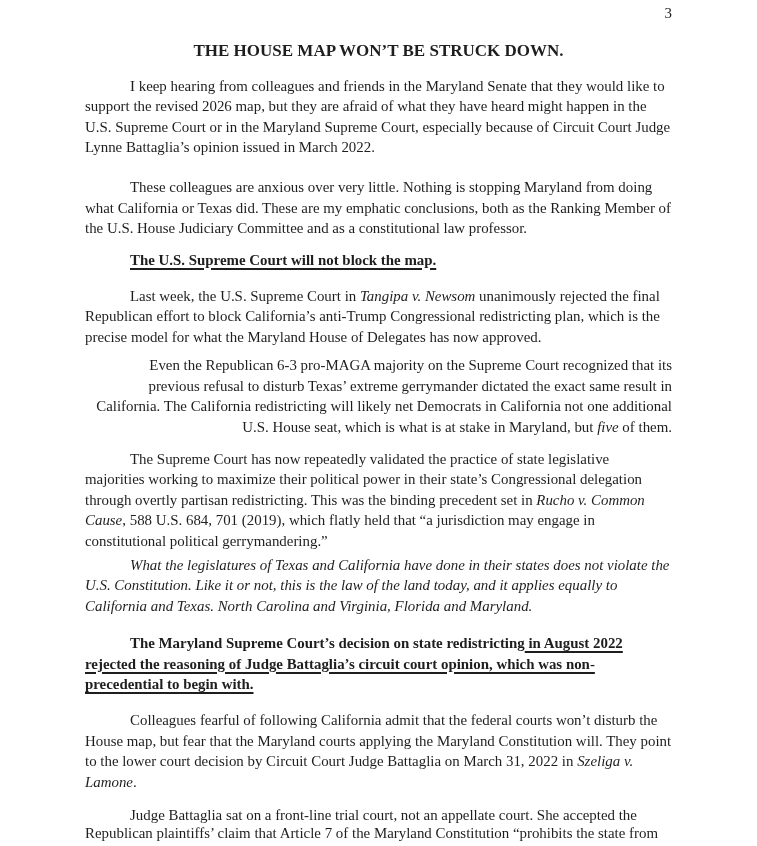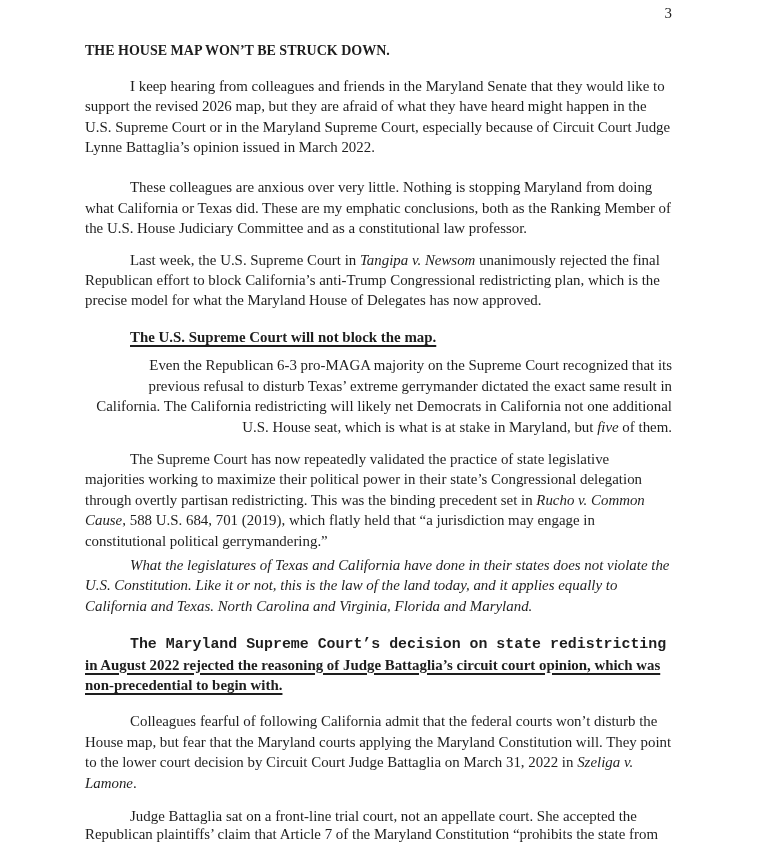--- a/index.html
+++ b/index.html
@@ -17,24 +17,24 @@
     color: #1e1e1e;
     font-family: "Liberation Serif", "DejaVu Serif", serif;
     font-size: 14.9px;
     line-height: 20.4px;
     overflow: hidden;
   }
   .page-number {
     text-align: right;
   }
   .doc-title {
-    font-size: 14px;
+    font-size: 17px;
     line-height: 20.4px;
     font-weight: 700;
-    text-align: left;
+    text-align: center;
     margin: 18px 0 0 0;
   }
   .doc-body p {
     margin: 0;
     padding: 0;
     text-indent: 45px;
     text-align: left;
   }
   
   .doc-body p:nth-child(1)  { margin-top: 14px; }
@@ -43,39 +43,39 @@
   .doc-body p:nth-child(4)  { margin-top: 16px; }
   .doc-body p:nth-child(5)  { margin-top: 8px; text-align: right; }
   .doc-body p:nth-child(6)  { margin-top: 12px; }
   .doc-body p:nth-child(7)  { margin-top: 4px; font-style: italic; }
   .doc-body p:nth-child(8)  { margin-top: 17px; }
   .doc-body p:nth-child(9)  { margin-top: 16px; }
   .doc-body p:nth-child(10) { margin-top: 14px; line-height: 18.4px; }
 
   .run-normal { }
   .run-italic { font-style: italic; }
-  .run-bold { font-weight: 700; font-family: Liberation Mono, monospace; }
+  .run-bold { font-weight: 700; }
   .run-bold-underline {
     font-weight: 700;
     text-decoration: underline;
     text-decoration-thickness: 1.5px;
     text-underline-offset: 2.5px;
   }
 </style>
 </head>
 <body>
 
 <div class="page">
   <div class="page-number">3</div>
   <h1 class="doc-title">THE HOUSE MAP WON’T BE STRUCK DOWN.</h1>
   <div class="doc-body">
       <p class="block paragraph"><span class="run-normal">I keep hearing from colleagues and friends in the Maryland Senate that they would like to support the revised 2026 map, but they are afraid of what they have heard might happen in the U.S. Supreme Court or in the Maryland Supreme Court, especially because of Circuit Court Judge Lynne Battaglia’s opinion issued in March 2022.</span></p>
       <p class="block paragraph"><span class="run-normal">These colleagues are anxious over very little. Nothing is stopping Maryland from doing what California or Texas did. These are my emphatic conclusions, both as the Ranking Member of the U.S. House Judiciary Committee and as a constitutional law professor.</span></p>
+      <p class="block heading"><span class="run-bold-underline">The U.S. Supreme Court will not block the map.</span></p>
       <p class="block paragraph"><span class="run-normal">Last week, the U.S. Supreme Court in </span><span class="run-italic">Tangipa v. Newsom</span><span class="run-normal"> unanimously rejected the final Republican effort to block California’s anti-Trump Congressional redistricting plan, which is the precise model for what the Maryland House of Delegates has now approved.</span></p>
-      <p class="block heading"><span class="run-bold-underline">The U.S. Supreme Court will not block the map.</span></p>
       <p class="block paragraph"><span class="run-normal">Even the Republican 6-3 pro-MAGA majority on the Supreme Court recognized that its previous refusal to disturb Texas’ extreme gerrymander dictated the exact same result in California. The California redistricting will likely net Democrats in California not one additional U.S. House seat, which is what is at stake in Maryland, but </span><span class="run-italic">five</span><span class="run-normal"> of them.</span></p>
       <p class="block paragraph"><span class="run-normal">The Supreme Court has now repeatedly validated the practice of state legislative majorities working to maximize their political power in their state’s Congressional delegation through overtly partisan redistricting. This was the binding precedent set in </span><span class="run-italic">Rucho v. Common Cause</span><span class="run-normal">, 588 U.S. 684, 701 (2019), which flatly held that “a jurisdiction may engage in constitutional political gerrymandering.”</span></p>
       <p class="block paragraph"><span class="run-normal">What the legislatures of Texas and California have done in their states does not violate the U.S. Constitution. Like it or not, this is the law of the land today, and it applies equally to California and Texas. North Carolina and Virginia, Florida and Maryland.</span></p>
       <p class="block heading"><span class="run-bold">The Maryland Supreme Court’s decision on state redistricting</span><span class="run-bold-underline"> in August 2022 rejected the reasoning of Judge Battaglia’s circuit court opinion, which was non-precedential to begin with.</span></p>
       <p class="block paragraph"><span class="run-normal">Colleagues fearful of following California admit that the federal courts won’t disturb the House map, but fear that the Maryland courts applying the Maryland Constitution will. They point to the lower court decision by Circuit Court Judge Battaglia on March 31, 2022 in </span><span class="run-italic">Szeliga v. Lamone</span><span class="run-normal">.</span></p>
       <p class="block paragraph"><span class="run-normal">Judge Battaglia sat on a front-line trial court, not an appellate court. She accepted the Republican plaintiffs’ claim that Article 7 of the Maryland Constitution “prohibits the state from rigging elections in favor of one political party” and endorsed their conclusion that “any election that is poisoned by political gerrymandering and the  intentional dilution of votes on a partisan basis is not free.” She ruled that the legislature must draw district lines that come as near as possible to allocating seats to the contending political parties in proportion to what their anticipated statewide vote will be.</span></p>
     </div>
 </div>
 
 </body></html>

